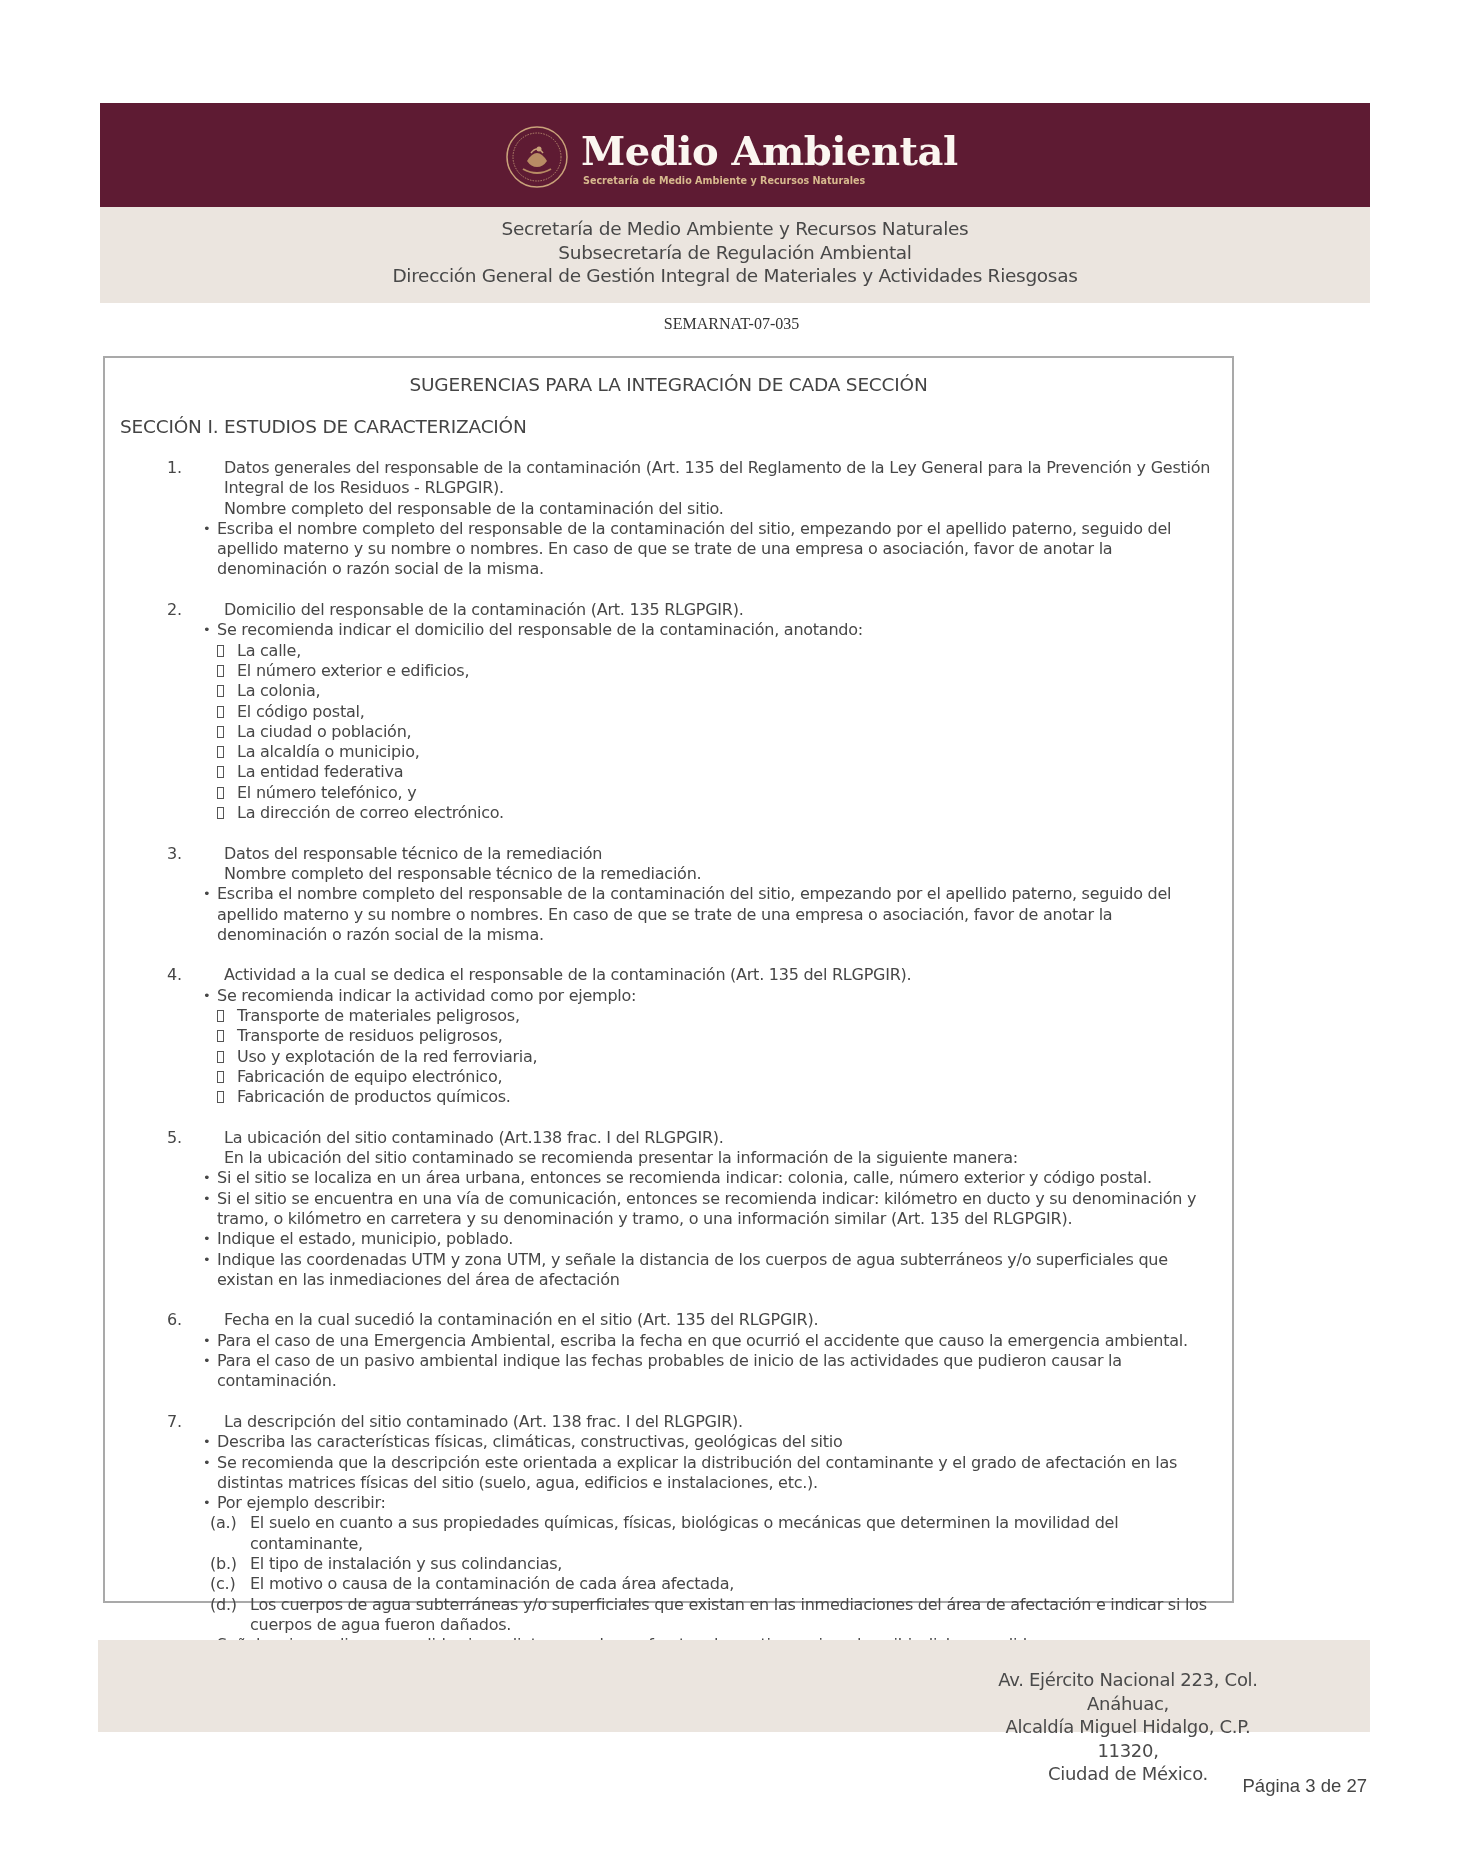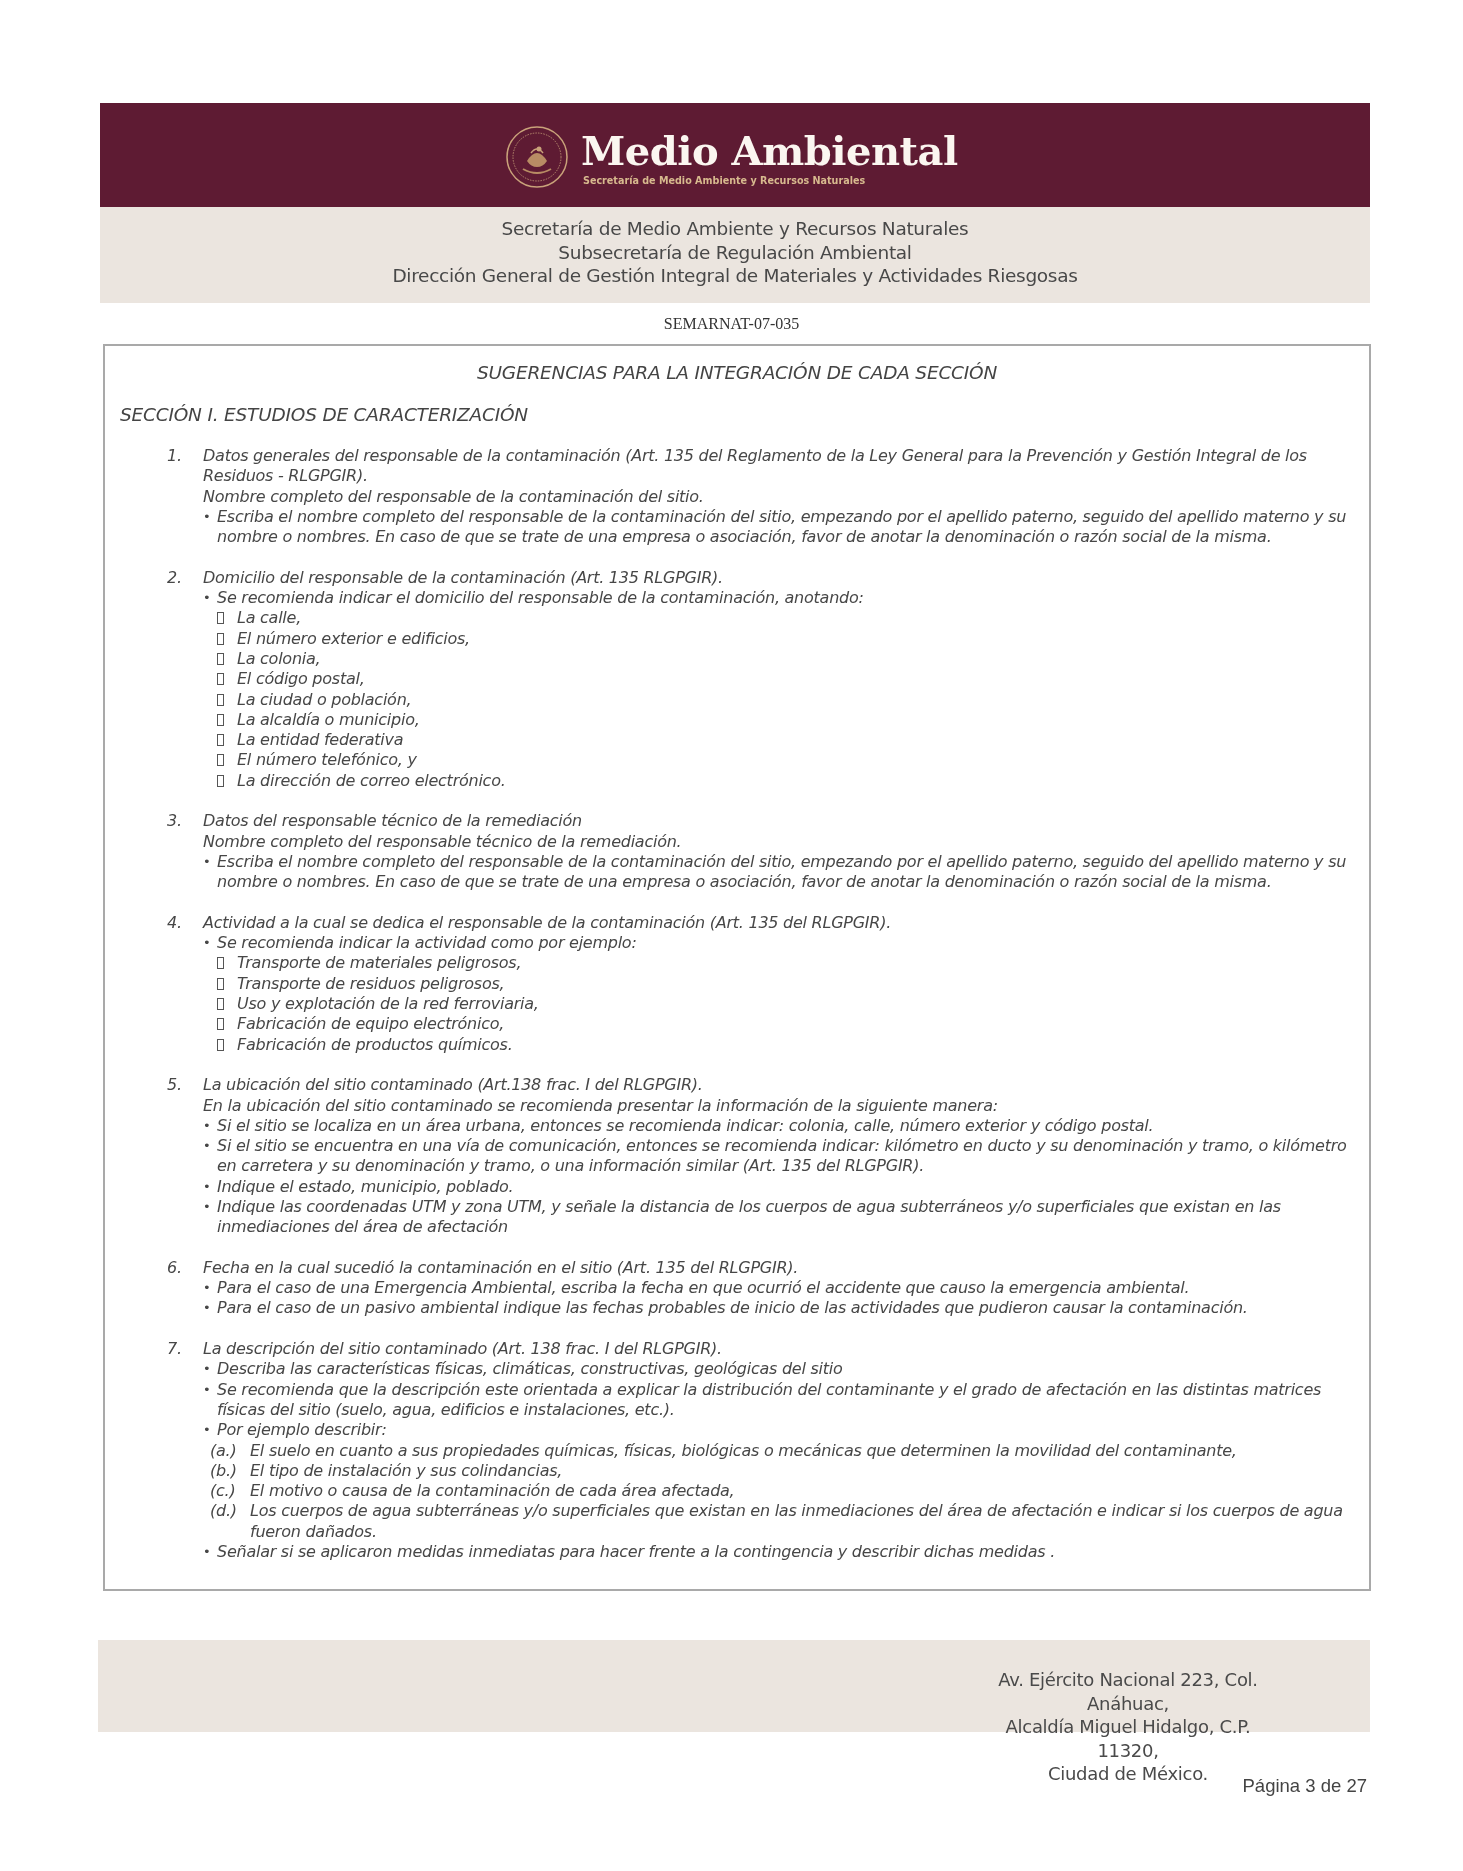--- a/index.html
+++ b/index.html
@@ -9,27 +9,27 @@
   .brand { position: absolute; left: 505px; top: 122px; height: 70px; display: flex; align-items: center; }
   .seal { width: 64px; height: 64px; margin-right: 12px; }
   .brand-text { display: flex; flex-direction: column; }
   .brand-title { font-family: "DejaVu Serif", "Liberation Serif", serif; font-weight: bold; font-size: 40px; color: #fbf6f0; line-height: 44px; letter-spacing: -0.5px; }
   .brand-sub { font-family: "DejaVu Sans", sans-serif; font-weight: bold; font-size: 9.6px; color: #d7b98e; margin-top: 2px; margin-left: 2px; }
   .beige { position: absolute; left: 100px; top: 207px; width: 1270px; height: 96px; background: #ebe5df;
            text-align: center; font-size: 18.5px; line-height: 23.5px; color: #484848; padding-top: 10px; box-sizing: border-box; }
   .beige div { letter-spacing: -0.3px; }
   .doc-code { position: absolute; left: 0; width: 1463px; top: 315px; text-align: center;
               font-family: Liberation Serif, serif; font-size: 16px; color: #333; }
-  .box { position: absolute; left: 103px; top: 344px; width: 1268px; height: 1247px; border: 2px solid #a9a9a9; box-sizing: border-box; font-style: italic; }
+  .box { position: absolute; left: 103px; top: 356px; width: 1131px; height: 1247px; border: 2px solid #a9a9a9; box-sizing: border-box; }
   .box-title { position: absolute; top: 16px; left: 0; width: 100%; text-align: center; font-size: 18.5px; color: #444; letter-spacing: -0.2px; }
   .section-title { position: absolute; top: 58px; left: 15px; font-size: 18.5px; color: #444; letter-spacing: -0.2px; }
   .items { position: absolute; top: 100px; left: 0; width: 100%; font-size: 16px; line-height: 20.3px; color: #474747; letter-spacing: -0.25px; }
   .item { position: relative; padding-left: 98px; padding-right: 20px; margin-bottom: 20.3px; }
   .num { position: absolute; left: 62px; top: 0; }
-  .line { display: block; }
+  .line { display: block; margin-left: 21px; }
   .bullet { display: block; position: relative; padding-left: 14px; }
   .bullet::before { content: "•"; position: absolute; left: 0; top: 0; font-size: 13px; }
   .sub { display: block; position: relative; padding-left: 34px; }
   .sq { position: absolute; left: 14px; top: 4px; width: 7px; height: 12px; border: 1px solid #555; box-sizing: border-box; }
   .alpha { display: block; position: relative; padding-left: 47px; }
   .alpha-label { position: absolute; left: 7px; top: 0; }
   .footer-band { position: absolute; left: 98px; top: 1640px; width: 1272px; height: 92px; background: #ebe5df; }
   .footer-addr { position: absolute; left: 880px; top: 28px; width: 300px; text-align: center; font-size: 18px; line-height: 23.5px; color: #4a4a4a; letter-spacing: -0.3px; }
   .page-num { position: absolute; right: 96px; top: 1775px; font-family: "Liberation Sans", sans-serif; font-size: 18.5px; color: #444; }
 </style>

